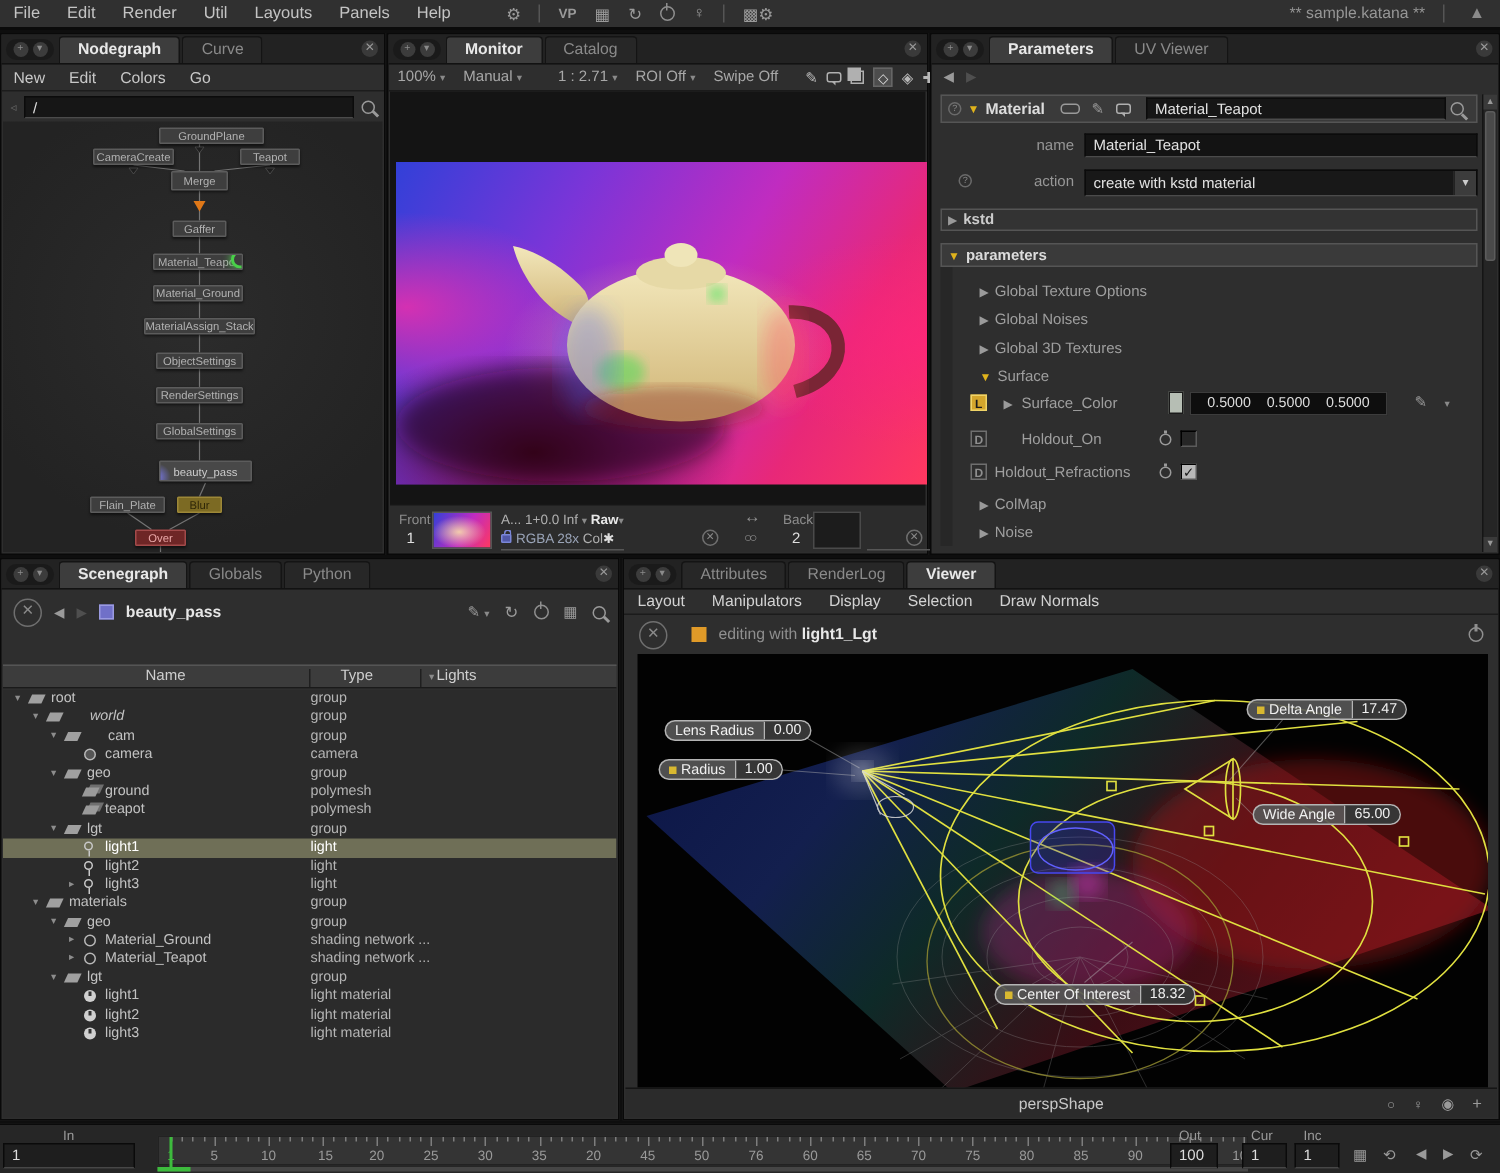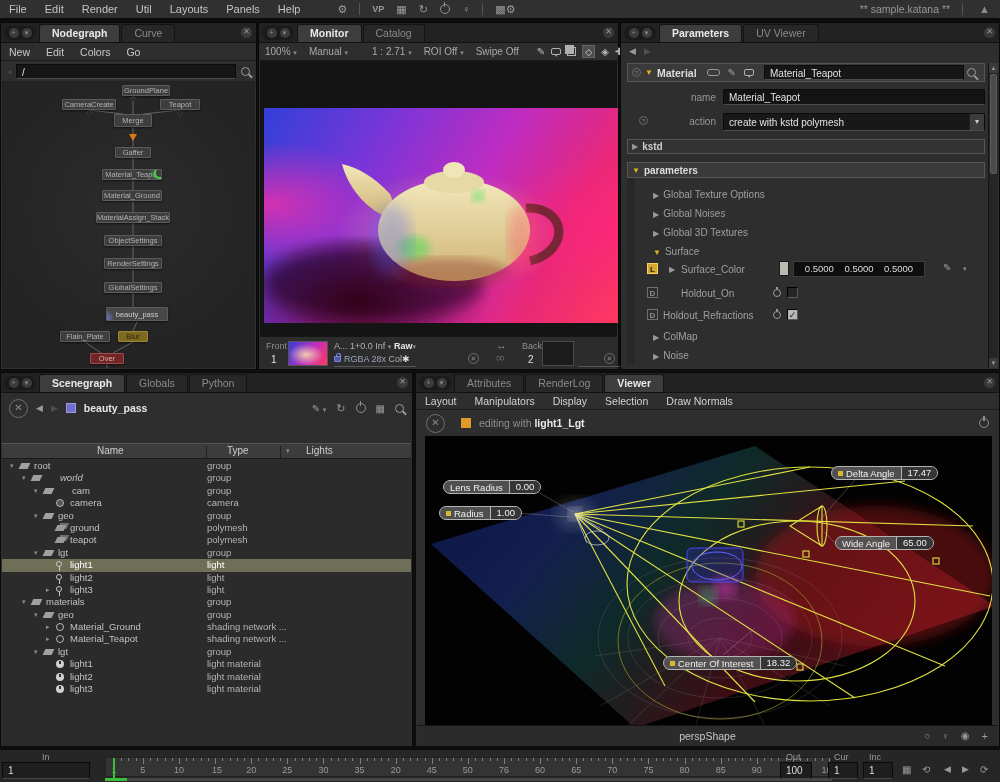--- a/index.html
+++ b/index.html
@@ -211,21 +211,21 @@
         <line x1="105" y1="283" x2="105" y2="290"></line>
       </g>
       <g fill="#1e1e1e" stroke="#555" stroke-width="0.5">
         <polygon points="84,31 90,31 87,35"></polygon>
         <polygon points="175,31 181,31 178,35"></polygon>
         <polygon points="128,17 134,17 131,21"></polygon>
       </g>
     </svg>
     <div class="oarrow" style="left:127px;top:53px;"></div>
     <div id="ng-nodes">
-        <div class="node " style="left: 104px; top: 4px; width: 48px; margin-left: 16px;"><span>GroundPlane</span></div>
+        <div class="node " style="left: 104px; top: 4px; width: 70px;"><span>GroundPlane</span></div>
         <div class="node " style="left: 60px; top: 18px; width: 54px;"><span>CameraCreate</span></div>
         <div class="node " style="left: 158px; top: 18px; width: 40px;"><span>Teapot</span></div>
         <div class="node merge" style="left: 112px; top: 33px; width: 38px;"><span>Merge</span></div>
         <div class="node " style="left: 113px; top: 66px; width: 36px;"><span>Gaffer</span></div>
         <div class="node " style="left: 100px; top: 88px; width: 60px;"><span>Material_Teapot</span><span class="ring-green"></span></div>
         <div class="node " style="left: 100px; top: 109px; width: 60px;"><span>Material_Ground</span></div>
         <div class="node " style="left: 94px; top: 131px; width: 74px;"><span>MaterialAssign_Stack</span></div>
         <div class="node " style="left: 102px; top: 154px; width: 58px;"><span>ObjectSettings</span></div>
         <div class="node " style="left: 102px; top: 177px; width: 58px;"><span>RenderSettings</span></div>
         <div class="node " style="left: 102px; top: 201px; width: 58px;"><span>GlobalSettings</span></div>
@@ -351,21 +351,21 @@
     <span style="color:#9a9a9a;margin-left:8px;font-size:10px;">✎</span>
     <span class="bubble" style="margin-left:8px;"></span>
     <span class="tf" style="margin-left:10px;width:200px;height:15px;">Material_Teapot</span>
     <span class="mag" style="margin-left:auto;margin-right:8px;"></span>
   </div>
   <span class="plabel" style="left:0;top:69px;width:95px;">name</span>
   <span class="tf abs" style="left:102px;top:66px;width:262px;height:16px;background:#131313;">Material_Teapot</span>
   <span class="icirc abs" style="left:18px;top:93px;">?</span>
   <span class="plabel" style="left:0;top:93px;width:95px;">action</span>
   <div class="abs" style="left:102px;top:90px;width:262px;height:18px;background:#181818;border:1px solid #0b0b0b;border-bottom-color:#4b4b4b;display:flex;align-items:center;">
-    <span style="font-size:10px;color:#e2e2e2;padding-left:5px;flex:1;">create with kstd polymesh</span>
+    <span style="font-size:10px;color:#e2e2e2;padding-left:5px;flex:1;">create with kstd material</span>
     <span style="width:15px;height:16px;background:#3c3c3c;border-left:1px solid #222;color:#ccc;font-size:8px;text-align:center;line-height:16px;">▾</span>
   </div>
   <div class="pbar" style="top:116px;height:15px;background:#333;">
     <span class="gtri">▶</span>
       <b style="color:#cccccc;font-size:10px;">kstd</b>
   </div>
   <div class="pbar" style="top:139px;height:16px;">
     <span class="ytri">▼</span>
       <b style="color:#dcdcdc;font-size:10px;">parameters</b>
   </div>
@@ -424,21 +424,21 @@
       <span style="color:#9a9a9a;font-size:10px;">▦</span>
       <span class="mag"></span>
     </span>
   </div>
   <div id="sg-cols">
     <span style="position:absolute;left:95px;top:1px;">Name</span>
     <span style="position:absolute;left:204px;top:2px;width:1px;height:12px;background:#1f1f1f;"></span>
     <span style="position:absolute;left:225px;top:1px;">Type</span>
     <span style="position:absolute;left:278px;top:2px;width:1px;height:12px;background:#1f1f1f;"></span>
     <span class="caret" style="position:absolute;left:284px;top:3px;">▾</span>
-    <span style="position:absolute;left:304px;top:1px;text-align:right;">Lights</span>
+    <span style="position:absolute;left:289px;top:1px;text-align:right;">Lights</span>
   </div>
   <div id="sg-rows" style="position:absolute;left:1px;right:1px;top:87px;bottom:1px;background:#2b2b2b;overflow:hidden;">
       <div class="sgrow">
         <span class="sgexp" style="left: 8px;">▾</span>
         <span class="sgico ico-folder" style="left: 18px;"></span>
         <span class="sgname" style="left: 32px;">root</span>
         <span class="sgtype">group</span>
       </div>
       <div class="sgrow">
         <span class="sgexp" style="left: 20px;">▾</span>

